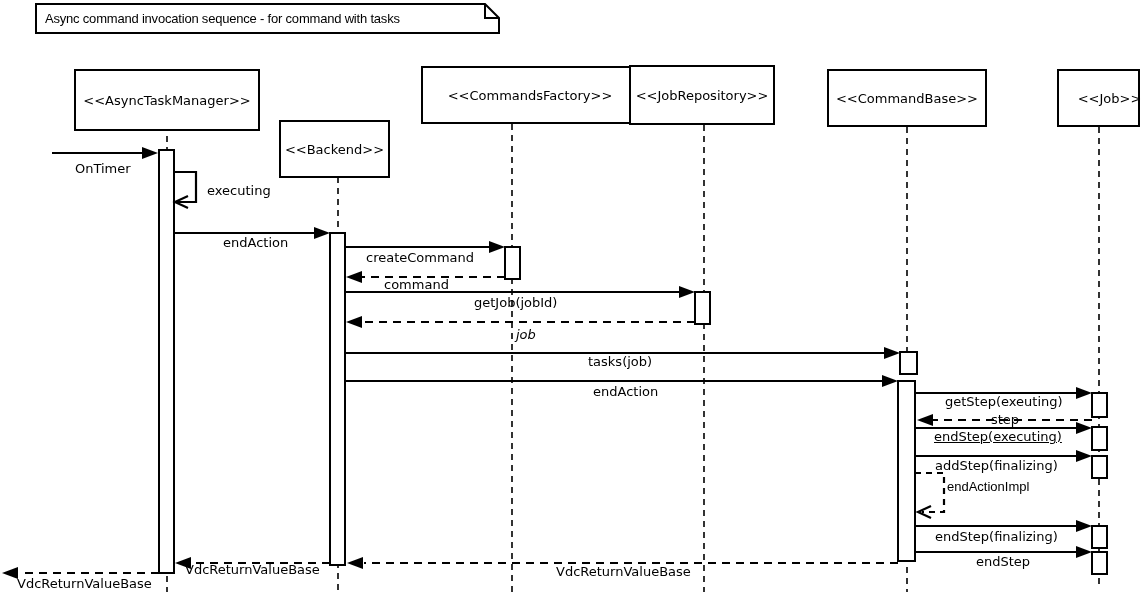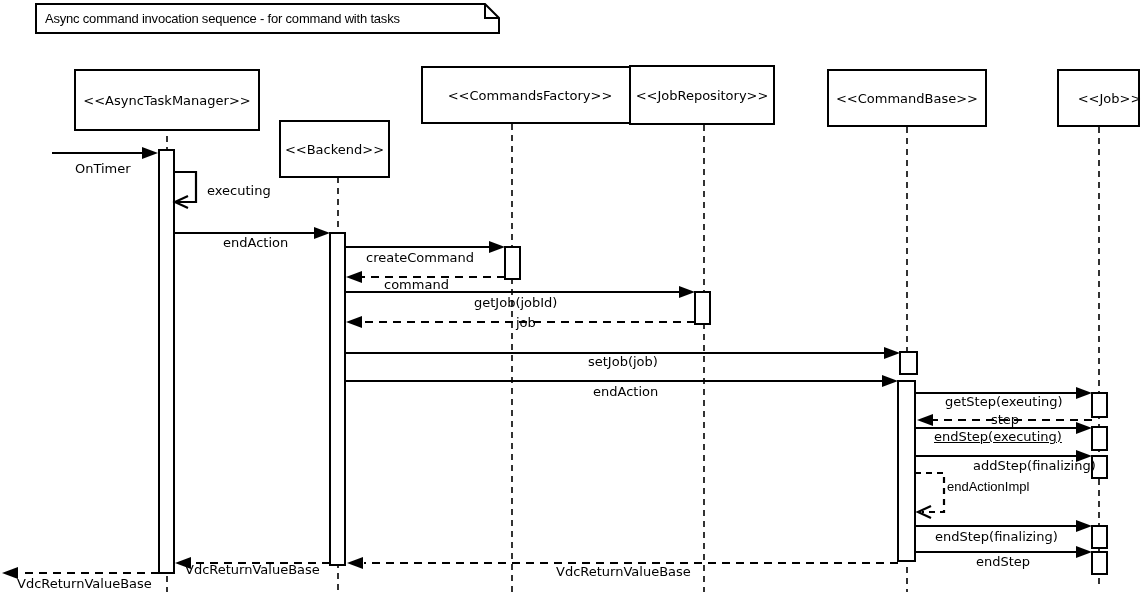--- a/index.html
+++ b/index.html
@@ -161,27 +161,27 @@
   <div class="head" style="left:1057px;top:69px;width:83px;height:58px;padding-left:22px;">
     <span>&lt;&lt;Job&gt;&gt;</span>
   </div>
 
   <div class="msg" style="left:75px;top:162px;">OnTimer</div>
   <div class="msg" style="left:207px;top:184px;">executing</div>
   <div class="msg" style="left:223px;top:236px;">endAction</div>
   <div class="msg" style="left:366px;top:251px;">createCommand</div>
   <div class="msg" style="left:384px;top:278px;text-align:right;">command</div>
   <div class="msg" style="left:474px;top:296px;">getJob(jobId)</div>
-  <div class="msg" style="left:516px;top:316px;">job</div>
-  <div class="msg" style="left:588px;top:355px;">setJob(job)</div>
+  <div class="msg" style="left:516px;top:328px;font-style:italic;">job</div>
+  <div class="msg" style="left:588px;top:355px;">tasks(job)</div>
   <div class="msg" style="left:593px;top:385px;">endAction</div>
   <div class="msg" style="left:945px;top:395px;">getStep(exeuting)</div>
   <div class="msg" style="left:991px;top:413px;">step</div>
   <div class="msg" style="left:934px;top:430px;text-decoration:underline;">endStep(executing)</div>
-  <div class="msg" style="left:935px;top:459px;margin-left:38px;">addStep(finalizing)</div>
+  <div class="msg" style="left:935px;top:459px;">addStep(finalizing)</div>
   <div class="msg mono" style="left:947px;top:480px;">endActionImpl</div>
   <div class="msg" style="left:935px;top:530px;">endStep(finalizing)</div>
   <div class="msg" style="left:976px;top:555px;">endStep</div>
   <div class="msg" style="left:556px;top:565px;">VdcReturnValueBase</div>
   <div class="msg" style="left:185px;top:563px;">VdcReturnValueBase</div>
   <div class="msg" style="left:17px;top:577px;">VdcReturnValueBase</div>
 
 </div>
 
 </body></html>

